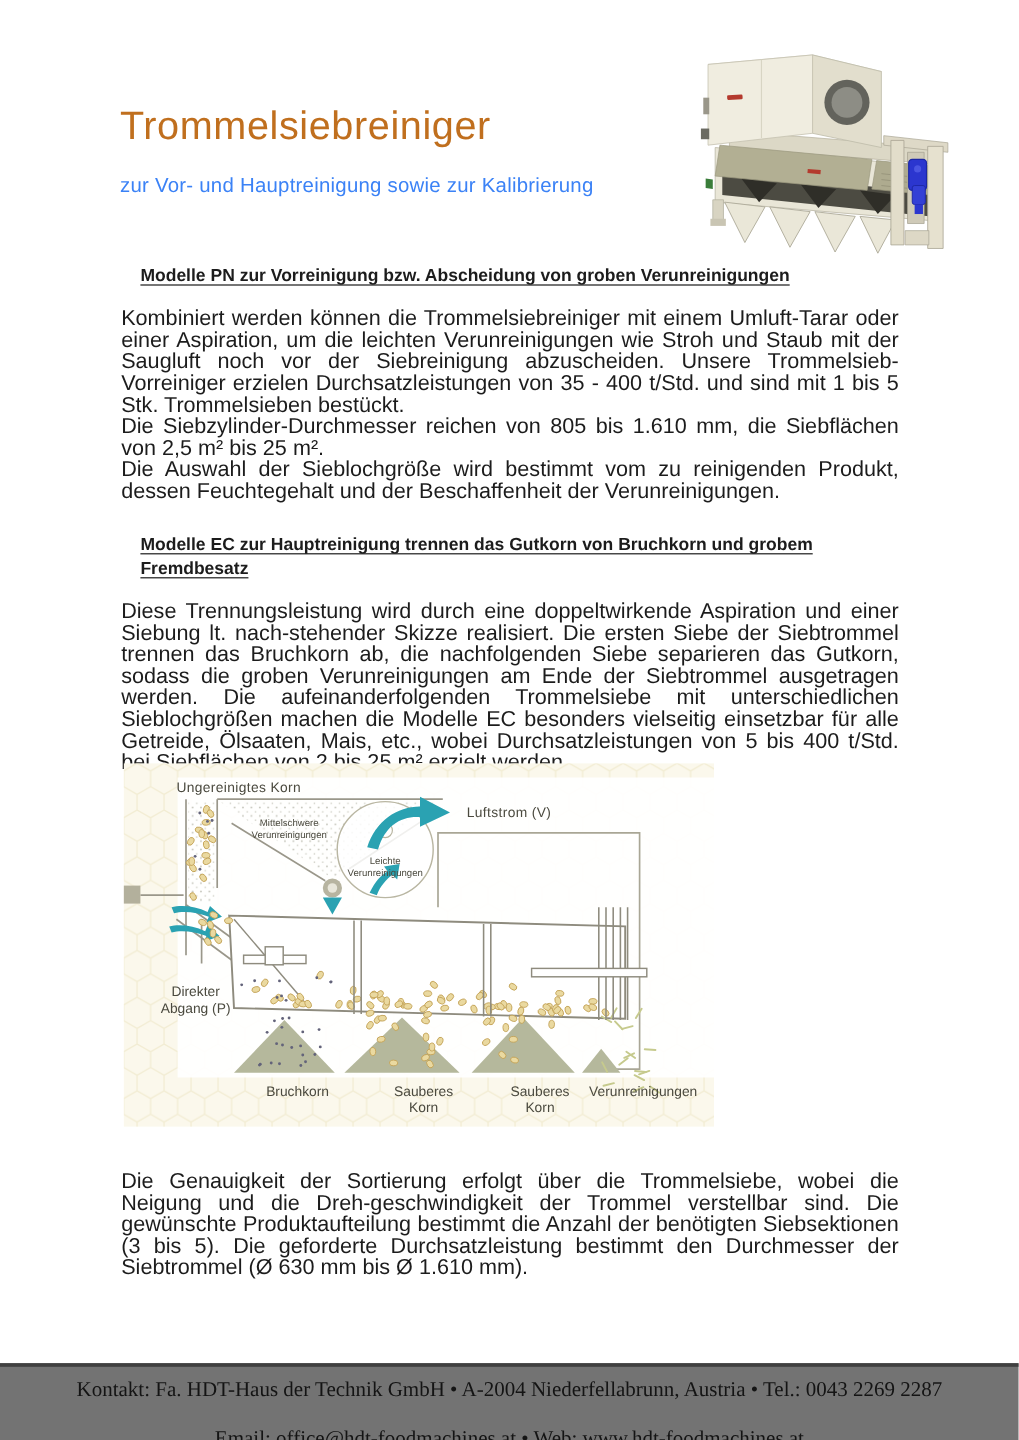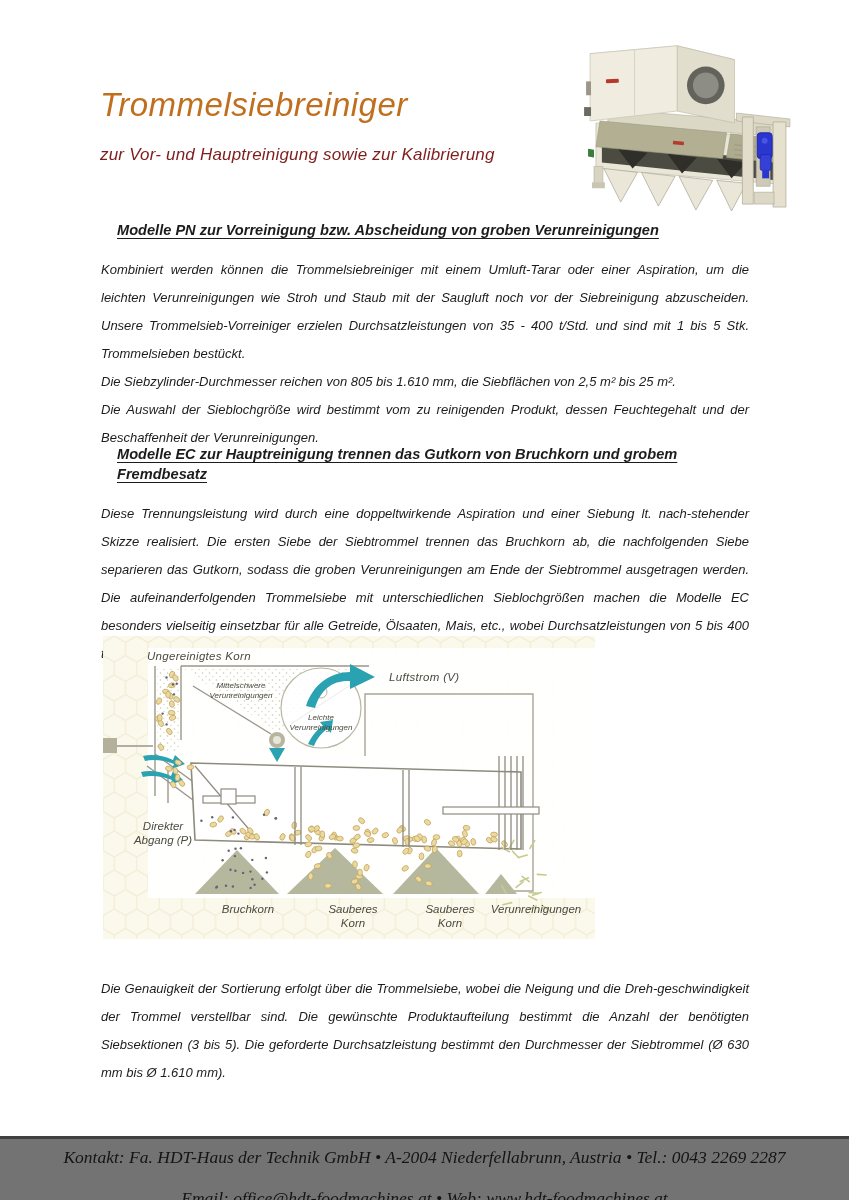--- a/index.html
+++ b/index.html
@@ -1,25 +1,25 @@
 <!DOCTYPE html>
 <html lang="de"><head>
 <meta charset="utf-8">
 <style>
   html,body{margin:0;padding:0;background:#ffffff;}
   .page{position:relative;width:849px;height:1200px;background:#ffffff;overflow:hidden;
-        font-family:"Liberation Sans",sans-serif;color:#1c1c1c;font-style:italic;}
+        font-family:"Liberation Sans",sans-serif;color:#1c1c1c;}
   .product-visual{position:absolute;left:578px;top:24px;width:218px;height:190px;}
   .title{position:absolute;left:100px;top:86px;margin:0;font-size:33px;font-weight:400;
          color:#c06f1e;letter-spacing:.5px;}
-  .subtitle{position:absolute;left:100px;top:145px;font-size:17px;color:#7f1d1d;letter-spacing:.2px;}
+  .subtitle{position:absolute;left:100px;top:145px;font-size:17px;color:#3b82f6;letter-spacing:.2px;}
   .sec{position:absolute;left:101px;width:648px;}
   .sec h2{margin:0 0 16px 16px;font-size:14.6px;font-weight:bold;line-height:20px;
           text-decoration:underline;text-decoration-thickness:1.4px;text-underline-offset:3px;}
-  .sec p{margin:0;font-size:13px;line-height:28px;text-align:justify;white-space:pre-line;}
+  .sec p{margin:0;font-size:18px;line-height:18px;text-align:justify;white-space:pre-line;}
   #sec-pn{top:220px;}
   #sec-ec{top:444px;}
   #sec-sk{top:975px;}
   .diagram{position:absolute;left:103px;top:636px;width:492px;height:303px;}
   .grain ellipse{fill:#ead9a0;stroke:#c2a155;stroke-width:.7;}
   .bdot circle{fill:#63637a;}
   #straw line{stroke:#c6ca8d;stroke-width:1.6;stroke-linecap:round;}
   .dg-label{font-family:"Liberation Sans",sans-serif;fill:#4b4a3f;}
   .page-footer{position:absolute;left:0;top:1136px;width:849px;height:64px;background:#737373;
           border-top:3px solid #404040;text-align:center;

